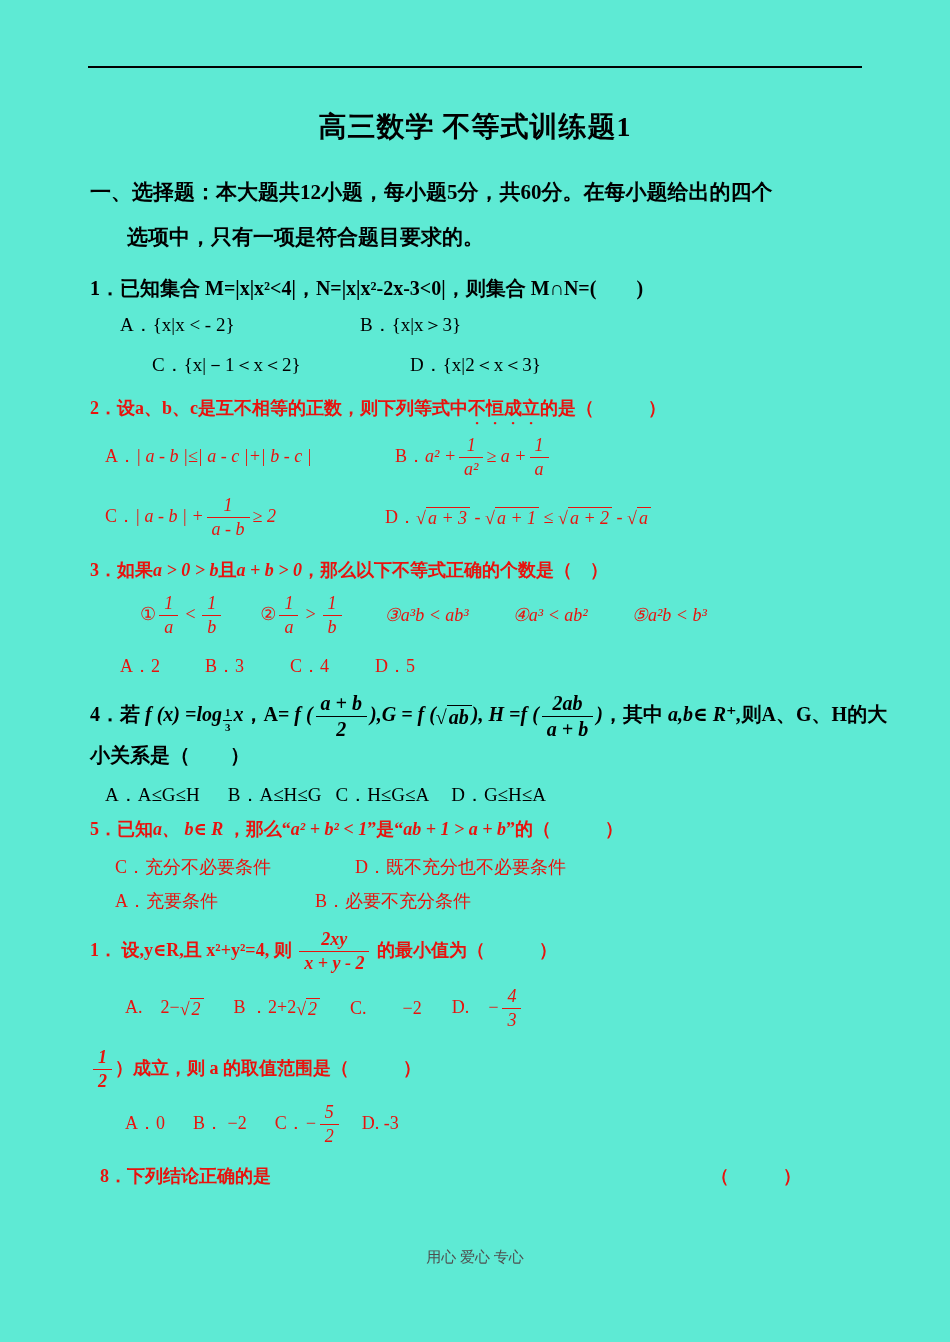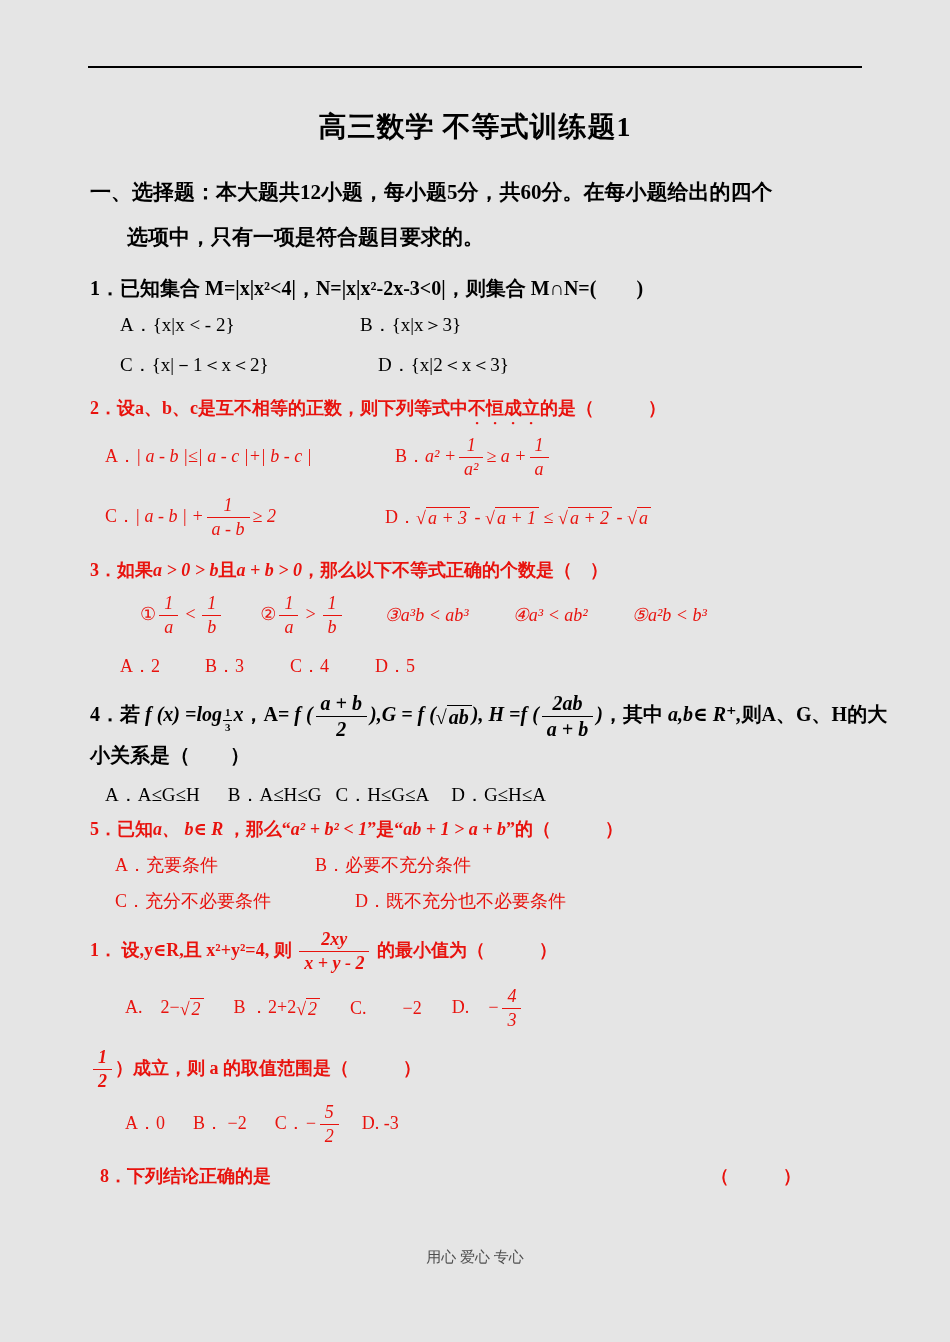--- a/index.html
+++ b/index.html
@@ -2,21 +2,21 @@
 <html style="--red: #e8130e; --ink: #000000; --footer_gray: #4f4f4f;"><head>
 <meta charset="utf-8">
 <style>
   :root { --red:#e8130e; --ink:#000000; --footer_gray:#4f4f4f; }
   * { box-sizing: border-box; }
   html, body { margin:0; padding:0; background:#ffffff; }
   .page {
     position: relative;
     width: 950px; height: 1342px;
     margin: 0 auto;
-    background: #e5e5e5;
+    background: #5eead4;
     font-family: "Liberation Serif", "DejaVu Serif", serif;
     color: var(--ink);
     overflow: hidden;
   }
   .top-rule { margin: 66px 88px 0 88px; border-top: 2px solid #000; height: 0; }
   .title { margin: 40px 0 0; text-align: center; font-size: 28px; font-weight: bold; letter-spacing: 1px; }
   .sec { font-weight: bold; font-size: 21px; line-height: 1.4; }
   .sec1 { margin: 32px 60px 0 90px; }
   .sec2 { margin: 16px 60px 0 127px; }
   .q { font-size: 20px; margin: 16px 58px 0 90px; line-height: 1.5; font-weight: bold; }
@@ -32,21 +32,21 @@
   .frac .num { display: block; padding: 0 5px 2px; border-bottom: 1.5px solid currentColor; }
   .frac .den { display: block; padding: 2px 5px 0; }
   .frac.small { font-size: 11px; vertical-align: -9px; margin: 0 1px; font-style: normal; }
   .frac.small .num { padding: 0 2px 1px; border-bottom: 1px solid currentColor; }
   .frac.small .den { padding: 1px 2px 0; }
   .sqrt { display: inline-block; white-space: nowrap; vertical-align: middle; }
   .sqrt .sign { font-style: normal; }
   .sqrt .rad { border-top: 1.5px solid currentColor; padding: 0 3px 0 2px; font-style: italic; }
   .emph { -webkit-text-emphasis: filled dot; -webkit-text-emphasis-position: under right;
           text-emphasis: filled dot; text-emphasis-position: under right; }
-  .w85 { width: 85px; } .w200 { width: 200px; } .w240 { width: 240px; } .w258 { width: 258px; }
+  .w85 { width: 85px; } .w200 { width: 200px; } .w240 { width: 240px; } .w258 { width: 258px; margin-left: 32px; }
   .w280 { width: 280px; } .w290 { width: 290px; } .w240b { width: 240px; }
   .mr14 { margin-right: 14px; } .mr20 { margin-right: 20px; } .mr22 { margin-right: 22px; }
   .mr28 { margin-right: 28px; } .mr30 { margin-right: 30px; } .mr36 { margin-right: 36px; }
   .mr40 { margin-right: 40px; } .mr44 { margin-right: 44px; }
   .ind10 { padding-left: 10px; } .ind15 { padding-left: 15px; } .ind25 { padding-left: 25px; }
   .ind30 { padding-left: 30px; } .ind35 { padding-left: 35px; } .ind50 { padding-left: 50px; } .mt8 { margin-top: 8px; } .mt10 { margin-top: 10px; }
   .mt12 { margin-top: 12px; } .mt14 { margin-top: 14px; } .mt16 { margin-top: 16px; }
   .mt18 { margin-top: 18px; } .mt20 { margin-top: 20px; }
   .q8blank { margin-left: 440px; }
   .footer { position: absolute; left: 0; right: 0; top: 1248px; text-align: center;
@@ -73,22 +73,22 @@
   <p class="opts red ind15 mt18"><span class="opt w280"><span>C．</span><span class="mi">| a - b | +</span><span class="frac"><span class="num">1</span><span class="den">a - b</span></span><span class="mi">≥ 2</span></span><span class="opt"><span>D．</span><span class="sqrt"><span class="sign">√</span><span class="rad">a + 3</span></span><span class="mi"> - </span><span class="sqrt"><span class="sign">√</span><span class="rad">a + 1</span></span><span class="mi"> ≤ </span><span class="sqrt"><span class="sign">√</span><span class="rad">a + 2</span></span><span class="mi"> - </span><span class="sqrt"><span class="sign">√</span><span class="rad">a</span></span></span></p>
 
   <p class="q red mt18"><span>3．如果</span><span class="mi">a &gt; 0 &gt; b</span><span>且</span><span class="mi">a + b &gt; 0</span><span>，那么以下不等式正确的个数是（　）</span></p>
   <p class="opts red ind50 mt10"><span class="item mr36"><span>①</span><span class="frac"><span class="num">1</span><span class="den">a</span></span><span class="mi rel">&lt;</span><span class="frac"><span class="num">1</span><span class="den">b</span></span></span><span class="item mr40"><span>②</span><span class="frac"><span class="num">1</span><span class="den">a</span></span><span class="mi rel">&gt;</span><span class="frac"><span class="num">1</span><span class="den">b</span></span></span><span class="item mi mr44">③a³b &lt; ab³</span><span class="item mi mr44">④a³ &lt; ab²</span><span class="item mi">⑤a²b &lt; b³</span></p>
   <p class="opts red ind30 mt16"><span class="opt w85">A．2</span><span class="opt w85">B．3</span><span class="opt w85">C．4</span><span class="opt">D．5</span></p>
 
   <p class="q mt14"><span>4．若 </span><span class="mi">f (x) =log</span><span class="frac small"><span class="num">1</span><span class="den">3</span></span><span class="mi">x</span><span>，A= </span><span class="mi">f (</span><span class="frac"><span class="num">a + b</span><span class="den">2</span></span><span class="mi">),</span><span class="mi">G = f (</span><span class="sqrt"><span class="sign">√</span><span class="rad">ab</span></span><span class="mi">), H =</span><span class="mi">f (</span><span class="frac"><span class="num">2ab</span><span class="den">a + b</span></span><span class="mi">)</span><span>，其中 </span><span class="mi">a,b∈ R⁺,</span><span>则A、G、H的大</span><br><span>小关系是（　　）</span></p>
   <p class="opts ind15 mt10"><span class="opt mr28">A．A≤G≤H</span><span class="opt mr14">B．A≤H≤G</span><span class="opt mr22">C．H≤G≤A</span><span class="opt">D．G≤H≤A</span></p>
 
   <p class="q red mt8"><span>5．已知</span><span class="mi">a、 b∈ R</span><span> ，那么“</span><span class="mi">a² + b² &lt; 1</span><span>”是“</span><span class="mi">ab + 1 &gt; a + b</span><span>”的（　　　）</span></p>
+  <p class="opts red ind25 mt10"><span class="opt w240b">C．充分不必要条件</span><span class="opt">D．既不充分也不必要条件</span></p>
   <p class="opts red ind25 mt8"><span class="opt w200">A．充要条件</span><span class="opt">B．必要不充分条件</span></p>
-  <p class="opts red ind25 mt10"><span class="opt w240b">C．充分不必要条件</span><span class="opt">D．既不充分也不必要条件</span></p>
 
   <p class="q red mt16"><span>1． 设,y∈R,且 x²+y²=4, 则 </span><span class="frac"><span class="num">2xy</span><span class="den">x + y - 2</span></span><span> 的最小值为（　　　）</span></p>
   <p class="opts red ind35 mt14"><span class="opt mr30"><span>A.　2−</span><span class="sqrt"><span class="sign">√</span><span class="rad">2</span></span></span><span class="opt mr30"><span>B ．2+2</span><span class="sqrt"><span class="sign">√</span><span class="rad">2</span></span></span><span class="opt mr30">C.　　−2</span><span class="opt"><span>D.　</span><span class="mi">−</span><span class="frac"><span class="num">4</span><span class="den">3</span></span></span></p>
 
   <p class="q red mt18"><span class="frac"><span class="num">1</span><span class="den">2</span></span><span>）成立，则 a 的取值范围是（　　　）</span></p>
   <p class="opts red ind35 mt12"><span class="opt mr28">A．0</span><span class="opt mr28">B． −2</span><span class="opt mr20"><span>C．</span><span class="mi">−</span><span class="frac"><span class="num">5</span><span class="den">2</span></span></span><span class="opt">D. -3</span></p>
 
   <p class="q red ind10 mt18"><span>8．下列结论正确的是</span><span class="q8blank">（　　　）</span></p>
 
   <div class="footer">用心 爱心 专心</div>

